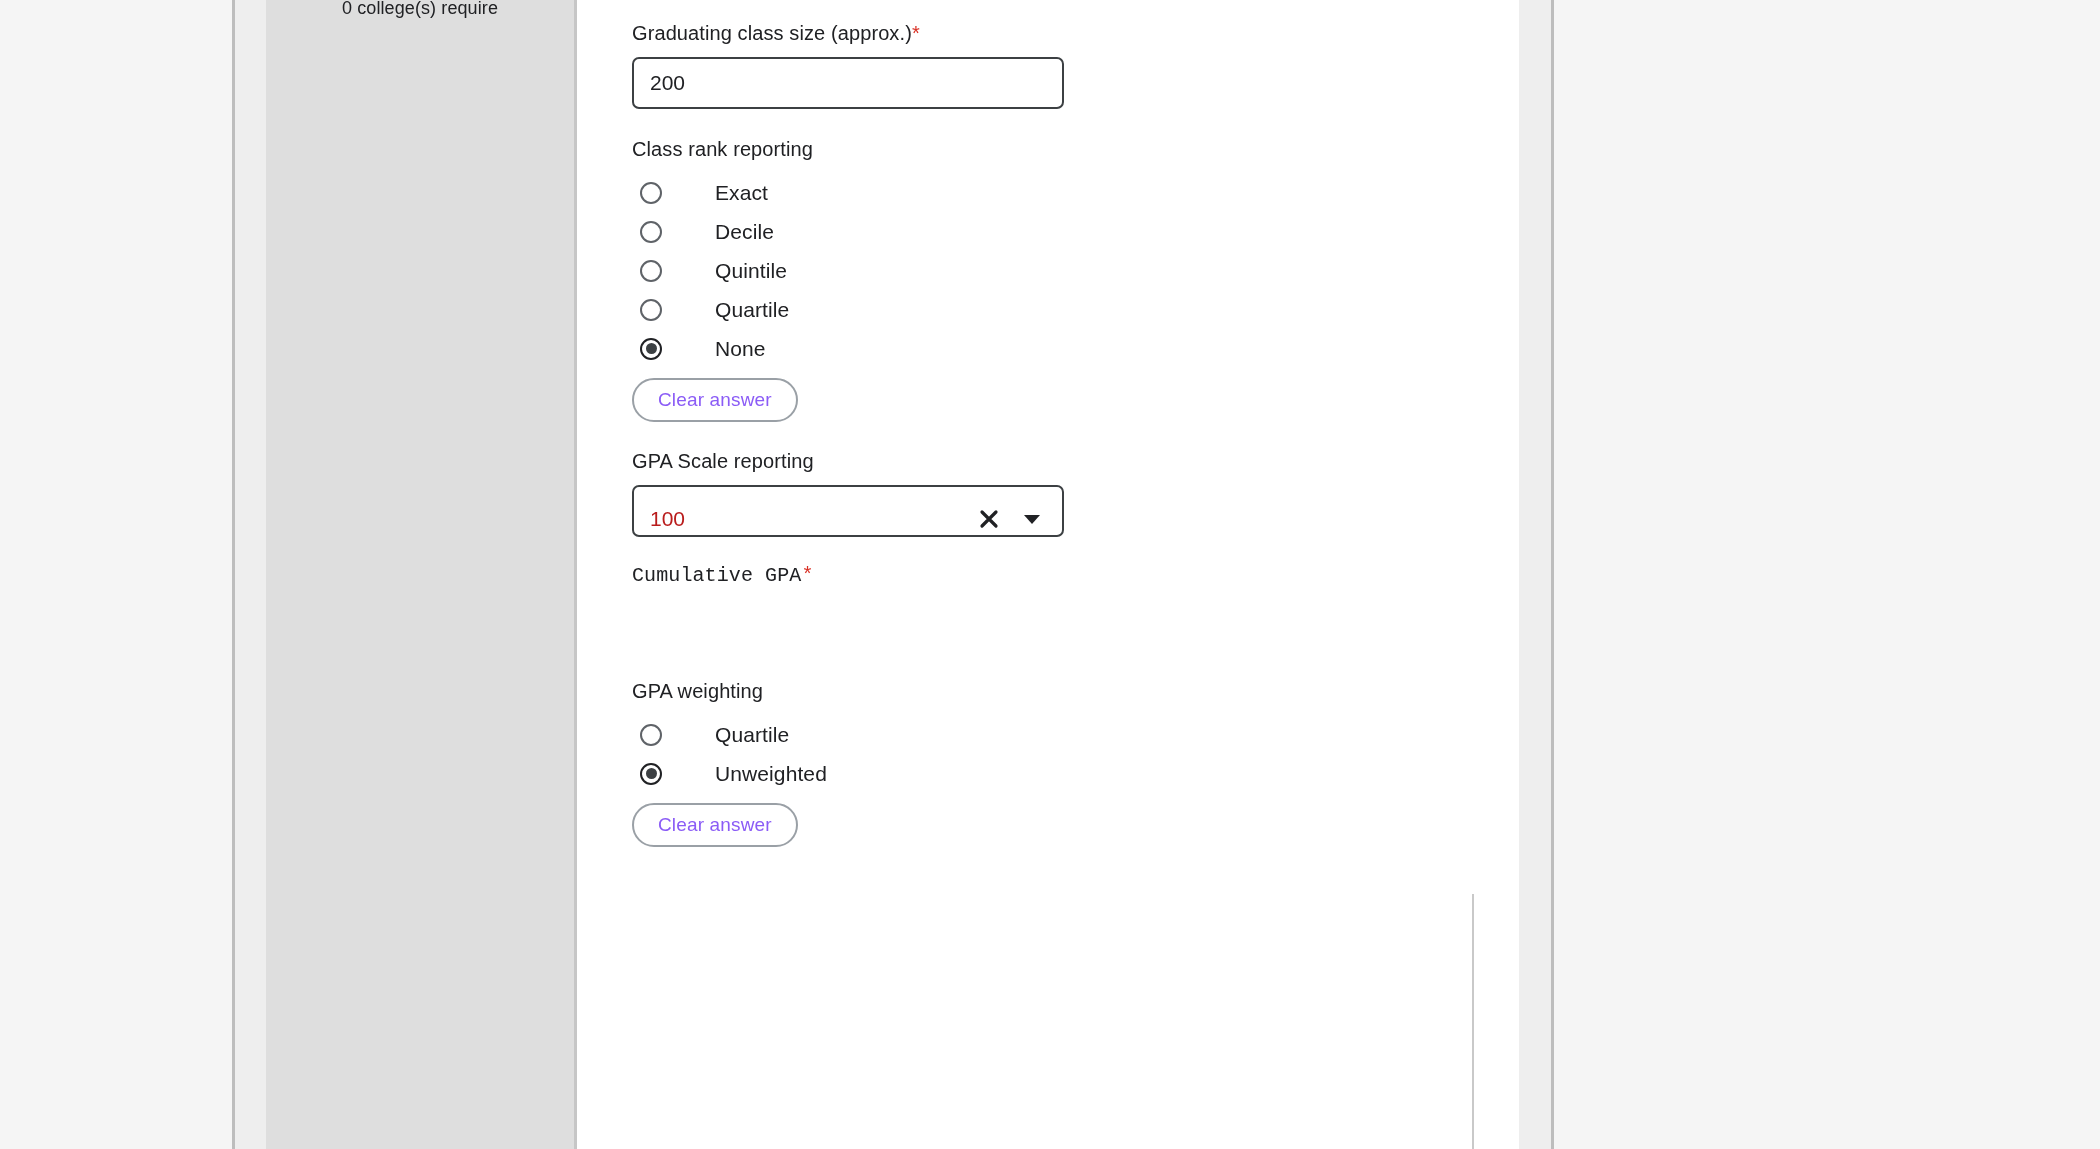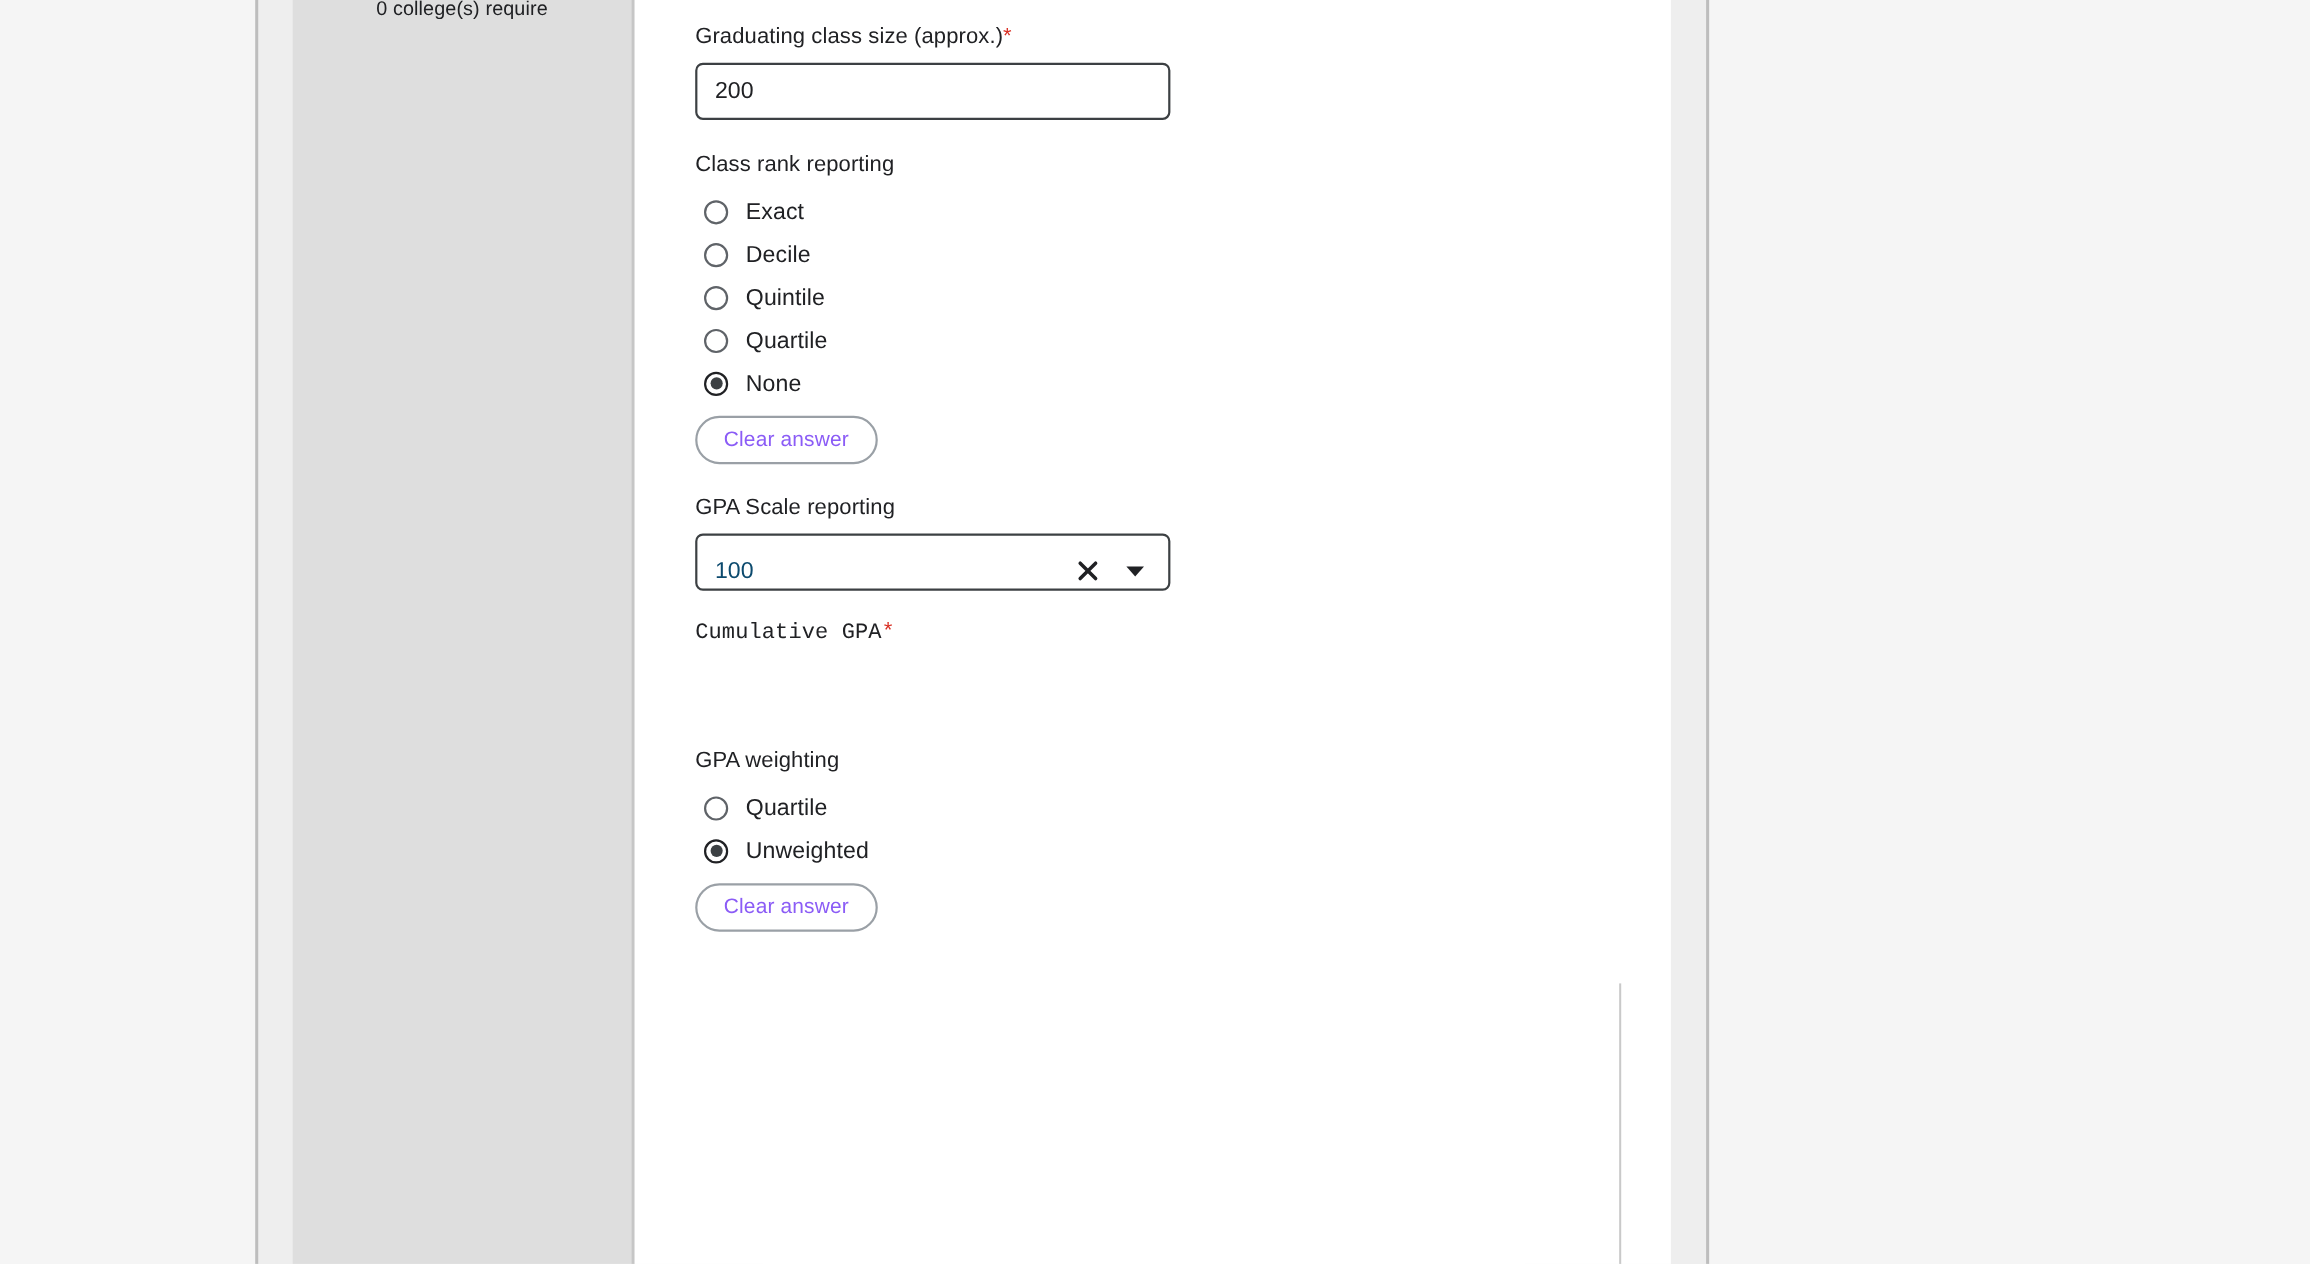--- a/index.html
+++ b/index.html
@@ -104,21 +104,21 @@
     width: 432px;
     height: 52px;
     box-sizing: border-box;
     border: 2px solid #3c4043;
     border-radius: 7px;
     background: #ffffff;
     display: flex;
     align-items: center;
     padding: 16px 14px 0 16px;
     font-size: 21px;
-    color: #0c4a6e;
+    color: #b91c1c;
   }
   .select-value { flex: 1; }
   .clear-x {
     width: 30px;
     height: 30px;
     display: flex;
     align-items: center;
     justify-content: center;
     margin-right: 14px;
   }
@@ -163,20 +163,21 @@
     margin-left: -5.5px;
     margin-top: -5.5px;
     border-radius: 50%;
     background: #3c4043;
   }
   .radio-label {
     font-size: 21px;
     color: #202124;
     letter-spacing: 0.1px;
     white-space: nowrap;
+    margin-left: 37px;
   }
 
   .clear-answer-btn {
     margin-left: 0;
     margin-top: 10px;
     display: inline-flex;
     align-items: center;
     justify-content: center;
     height: 44px;
     padding: 0 24px;

